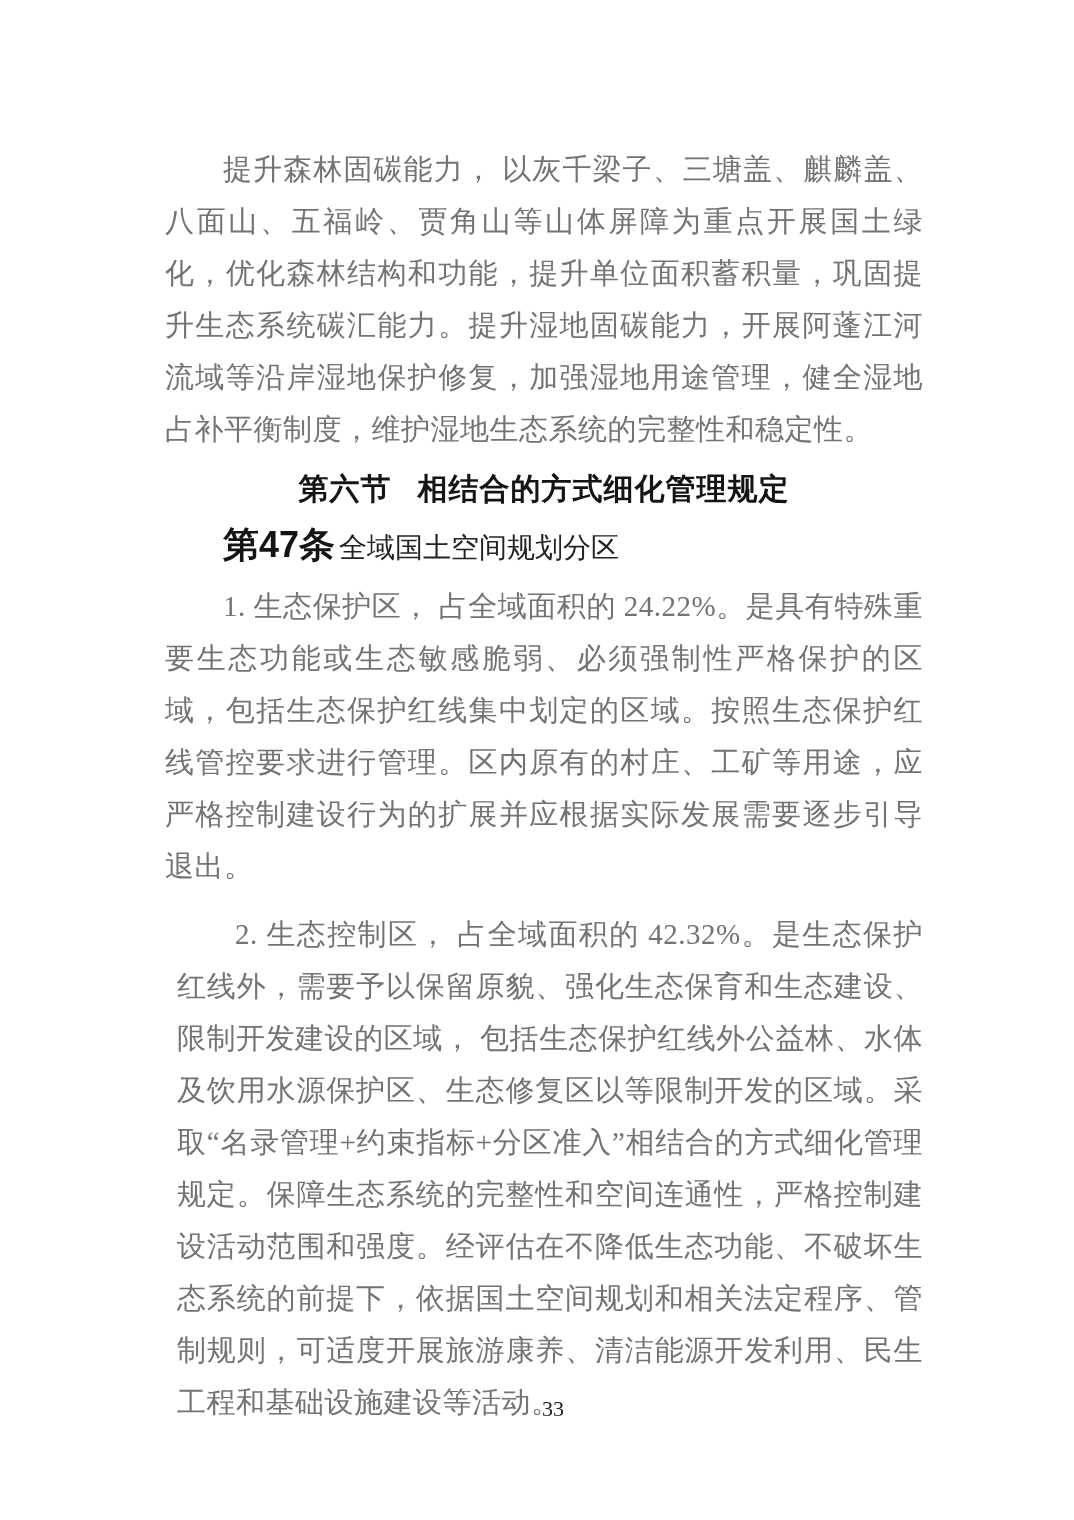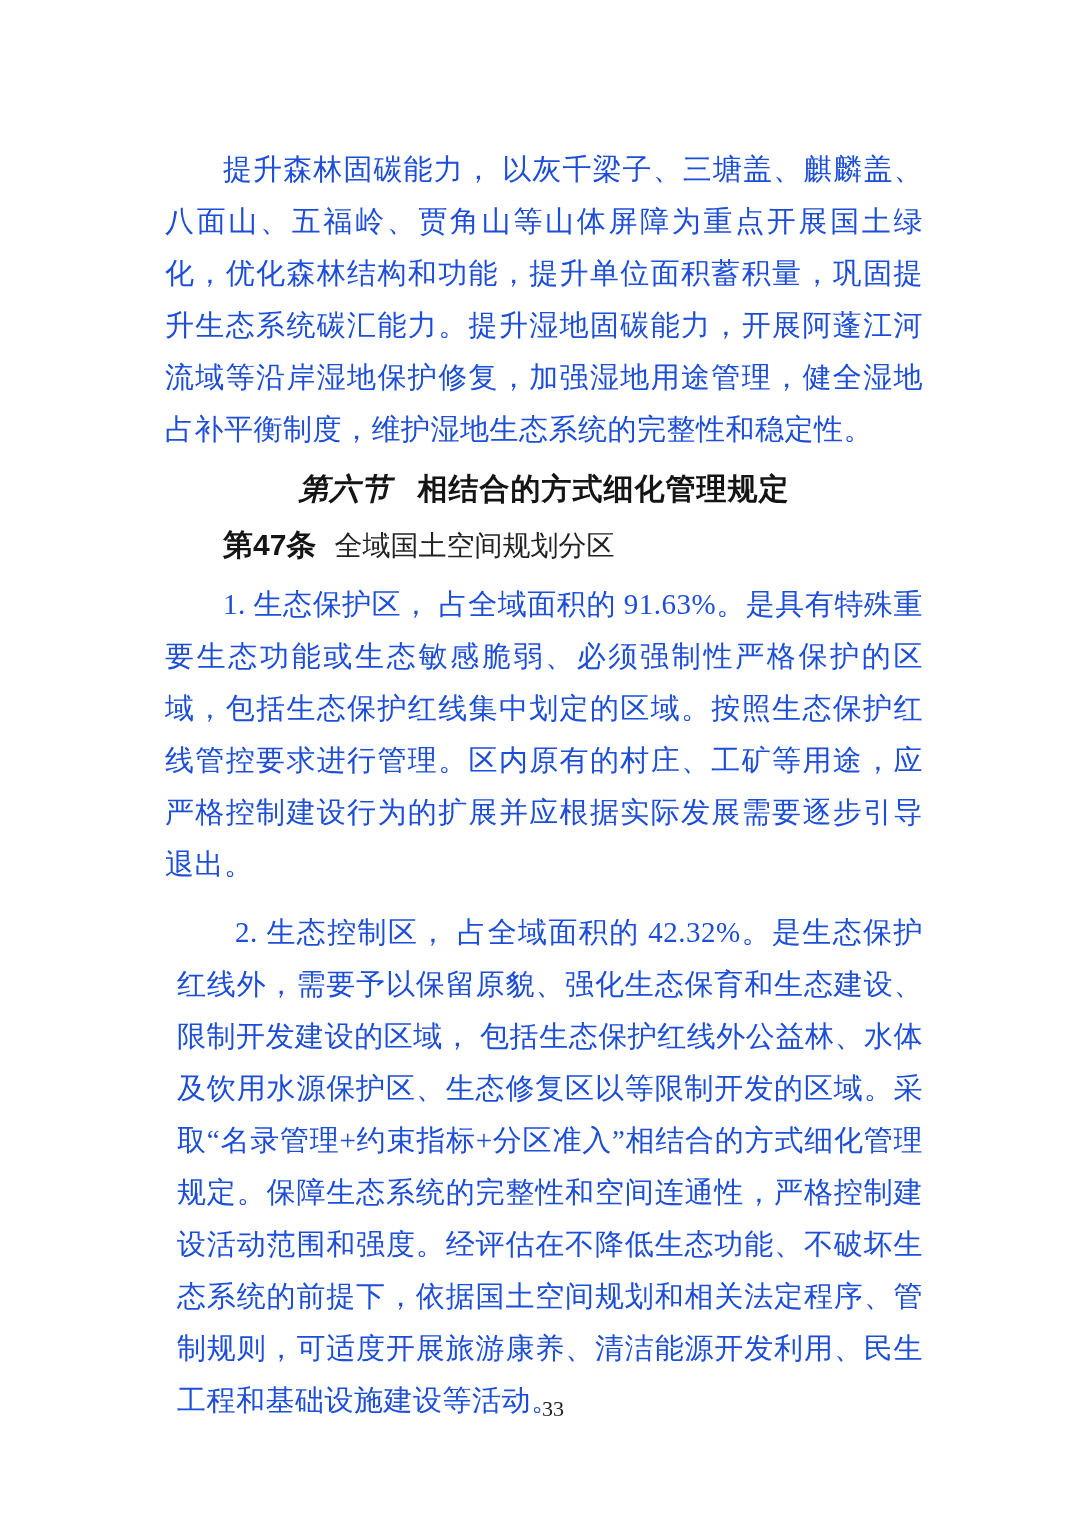--- a/index.html
+++ b/index.html
@@ -23,51 +23,50 @@
     top: 143px;
     width: 758px;
   }
   p.body-text {
     margin: 0;
     font-size: 29px;
     line-height: 52px;
     letter-spacing: 0.5px;
     text-align: justify;
     text-indent: 58px;
-    color: #1d4ed8;
+    color: #737373;
     font-weight: 400;
   }
   h2.section-heading {
     margin: 8px 0 0 0;
     text-align: center;
     font-family: "Liberation Sans", "DejaVu Sans", sans-serif;
     font-weight: bold;
     font-size: 30px;
     line-height: 52px;
     color: #141414;
     letter-spacing: 1px;
   }
   h2.section-heading .section-no {
     margin-right: 26px;
-    font-style: italic;
   }
   h3.article-heading {
     margin: 4px 0 0 0;
     font-size: 28px;
     line-height: 52px;
     font-weight: 400;
     text-indent: 58px;
     color: #222222;
   }
   h3.article-heading .article-no {
     font-family: "Liberation Sans", "DejaVu Sans", sans-serif;
     font-weight: bold;
-    font-size: 30px;
+    font-size: 36px;
     color: #141414;
-    margin-right: 18px;
+    margin-right: 4px;
   }
   p.item-1 { margin-top: 6px; }
   p.item-2 { margin-top: 16px; margin-left: 12px; }
   .page-number {
     position: absolute;
     top: 1396px;
     left: 16px;
     width: 100%;
     text-align: center;
     font-family: "Liberation Serif", "DejaVu Serif", serif;
@@ -85,20 +84,20 @@
     <p class="body-text intro">提升森林固碳能力， 以灰千梁子、三塘盖、麒麟盖、八面山、五福岭、贾角山等山体屏障为重点开展国土绿化，优化森林结构和功能，提升单位面积蓄积量，巩固提升生态系统碳汇能力。提升湿地固碳能力，开展阿蓬江河流域等沿岸湿地保护修复，加强湿地用途管理，健全湿地占补平衡制度，维护湿地生态系统的完整性和稳定性。</p>
 
     <h2 class="section-heading">
       <span class="section-no">第六节</span><span>相结合的方式细化管理规定</span>
     </h2>
 
     <h3 class="article-heading">
       <span class="article-no">第47条</span><span class="article-title">全域国土空间规划分区</span>
     </h3>
 
-    <p class="body-text item-1">1. 生态保护区， 占全域面积的 91.63%。是具有特殊重要生态功能或生态敏感脆弱、必须强制性严格保护的区域，包括生态保护红线集中划定的区域。按照生态保护红线管控要求进行管理。区内原有的村庄、工矿等用途，应严格控制建设行为的扩展并应根据实际发展需要逐步引导退出。</p>
+    <p class="body-text item-1">1. 生态保护区， 占全域面积的 24.22%。是具有特殊重要生态功能或生态敏感脆弱、必须强制性严格保护的区域，包括生态保护红线集中划定的区域。按照生态保护红线管控要求进行管理。区内原有的村庄、工矿等用途，应严格控制建设行为的扩展并应根据实际发展需要逐步引导退出。</p>
 
     <p class="body-text item-2">2. 生态控制区， 占全域面积的 42.32%。是生态保护红线外，需要予以保留原貌、强化生态保育和生态建设、限制开发建设的区域， 包括生态保护红线外公益林、水体及饮用水源保护区、生态修复区以等限制开发的区域。采取“名录管理+约束指标+分区准入”相结合的方式细化管理规定。保障生态系统的完整性和空间连通性，严格控制建设活动范围和强度。经评估在不降低生态功能、不破坏生态系统的前提下，依据国土空间规划和相关法定程序、管制规则，可适度开展旅游康养、清洁能源开发利用、民生工程和基础设施建设等活动。</p>
 
   </div>
 
   <div class="page-number">33</div>
 </div>
 
 </body></html>

